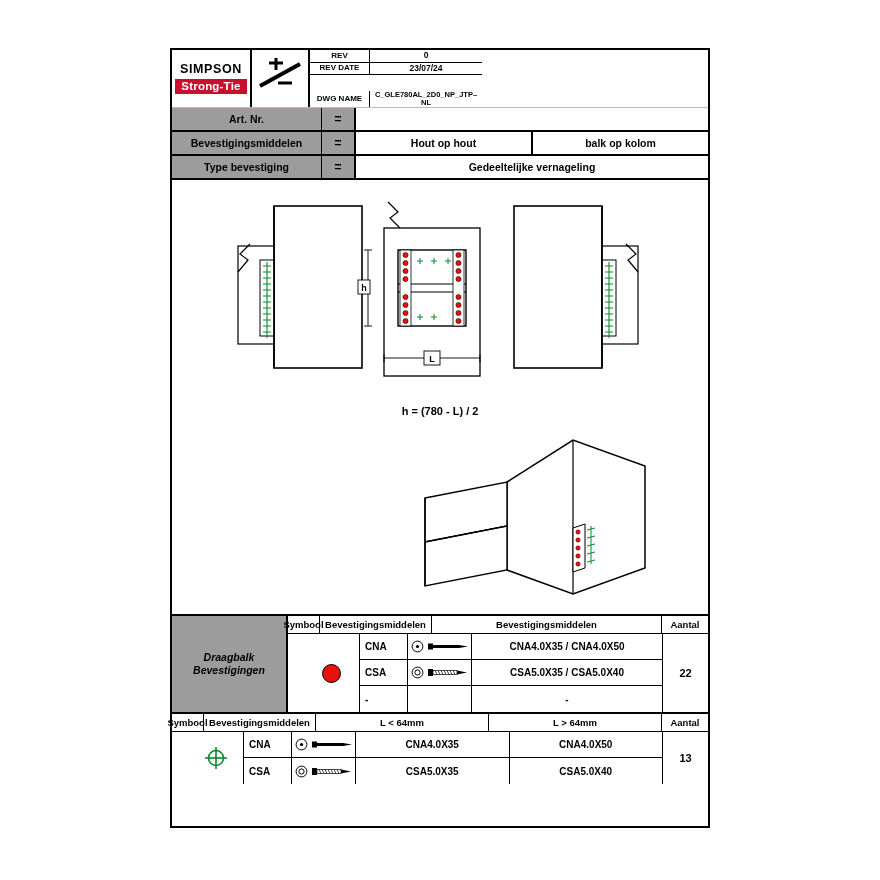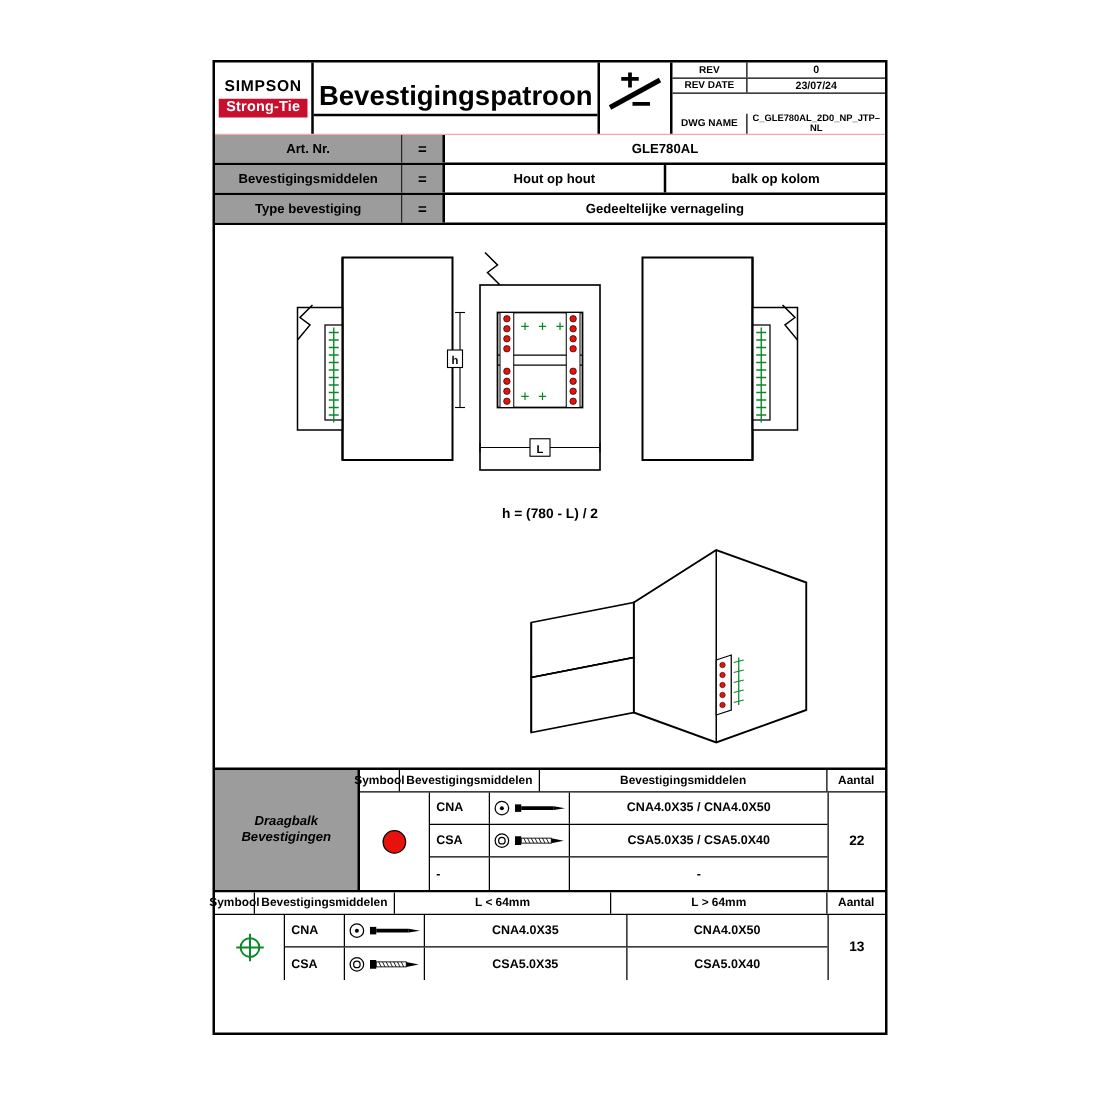--- a/index.html
+++ b/index.html
@@ -219,21 +219,21 @@
     box-sizing: border-box;
     text-align: center;
   }
   .lg-head > div:last-child { border-right: none; }
   .c-sym   { width: 32px; }
   .c-fast  { width: 112px; }
   .c-col3  { flex: 1; }
   .c-col4  { flex: 1; border-left: 0; }
   .c-qty   { width: 46px; }
 
-  .lg-rows { display: flex; flex: 1; }
+  .lg-rows { display: flex; flex: 1; padding-left: 16px; }
   .lg-symcell {
     width: 56px;
     border-right: 1px solid #000;
     box-sizing: border-box;
     display: flex;
     align-items: center;
     justify-content: center;
   }
   .lg-datarows {
     flex: 1;
@@ -309,23 +309,20 @@
 
 <div id="sheet">
 
   <div class="titleblock">
 
     <div class="logo-cell">
       <div class="logo-simpson">SIMPSON</div>
       <div class="logo-strongtie">Strong-Tie</div>
     </div>
 
-    <div class="maintitle-cell">
-      <div class="maintitle">Bevestigingspatroon</div>
-    </div>
 
     <div class="symbol-cell">
       <svg width="56" height="52" viewBox="0 0 56 52">
         <line x1="8" y1="36" x2="48" y2="14" stroke="#000" stroke-width="4"></line>
         <line x1="17" y1="13" x2="31" y2="13" stroke="#000" stroke-width="3"></line>
         <line x1="24" y1="8" x2="24" y2="20" stroke="#000" stroke-width="3"></line>
         <line x1="26" y1="33" x2="40" y2="33" stroke="#000" stroke-width="3"></line>
       </svg>
     </div>
 
@@ -341,21 +338,20 @@
       <div class="rev-row tall">
         <div class="rev-lab">DWG NAME</div>
         <div class="rev-val">C_GLE780AL_2D0_NP_JTP–NL</div>
       </div>
     </div>
   </div>
 
   <div class="inforow">
     <div class="info-label">Art. Nr.</div>
     <div class="info-eq">=</div>
-    <div class="info-val">GLE780AL</div>
   </div>
 
   <div class="inforow">
     <div class="info-label">Bevestigingsmiddelen</div>
     <div class="info-eq">=</div>
     <div class="info-val split">Hout op hout</div>
     <div class="info-val">balk op kolom</div>
   </div>
 
   <div class="inforow">

